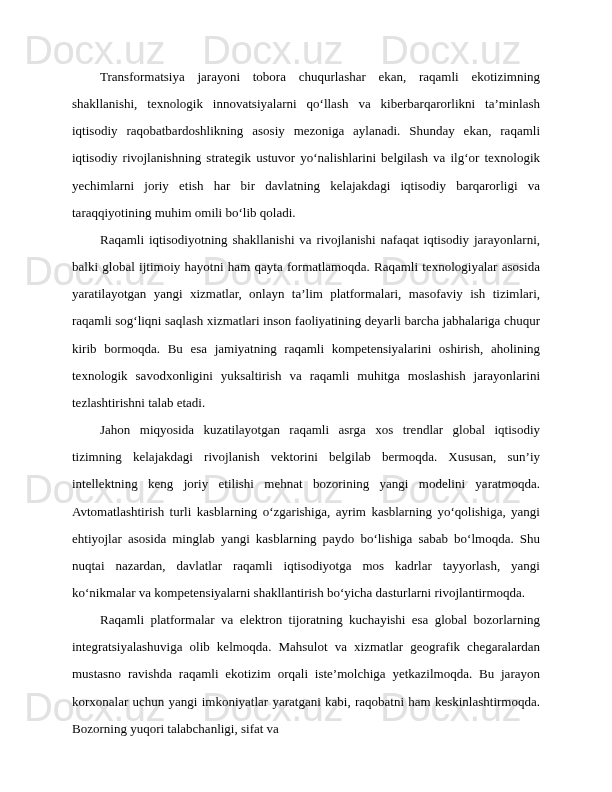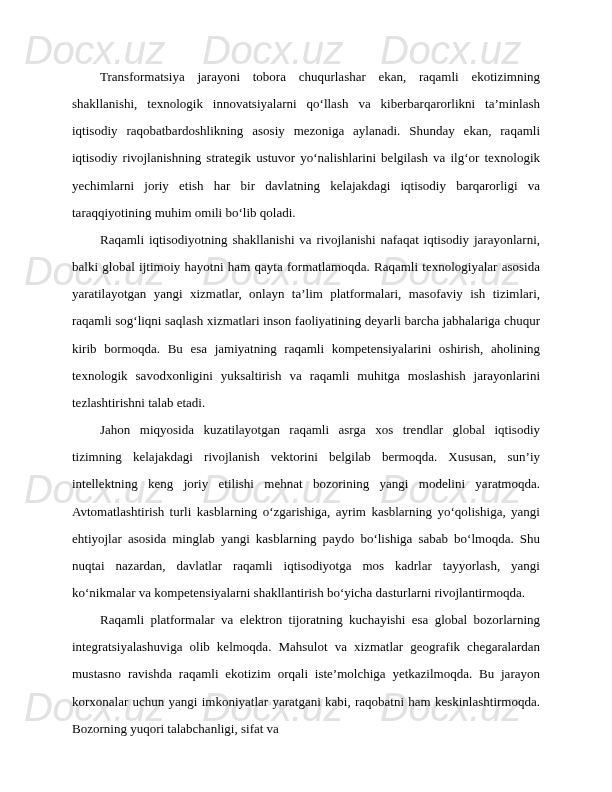--- a/index.html
+++ b/index.html
@@ -25,21 +25,20 @@
 
   
   #watermark-layer {
     position: absolute;
     left: 0;
     top: 0;
     width: 504px;
     height: 792px;
     z-index: 0;
     pointer-events: none;
-    font-style: italic;
   }
   .watermark-row {
     position: absolute;
     left: 0;
     width: 612px;
     display: flex;
     flex-direction: row;
     justify-content: flex-start;
     align-items: center;
   }

